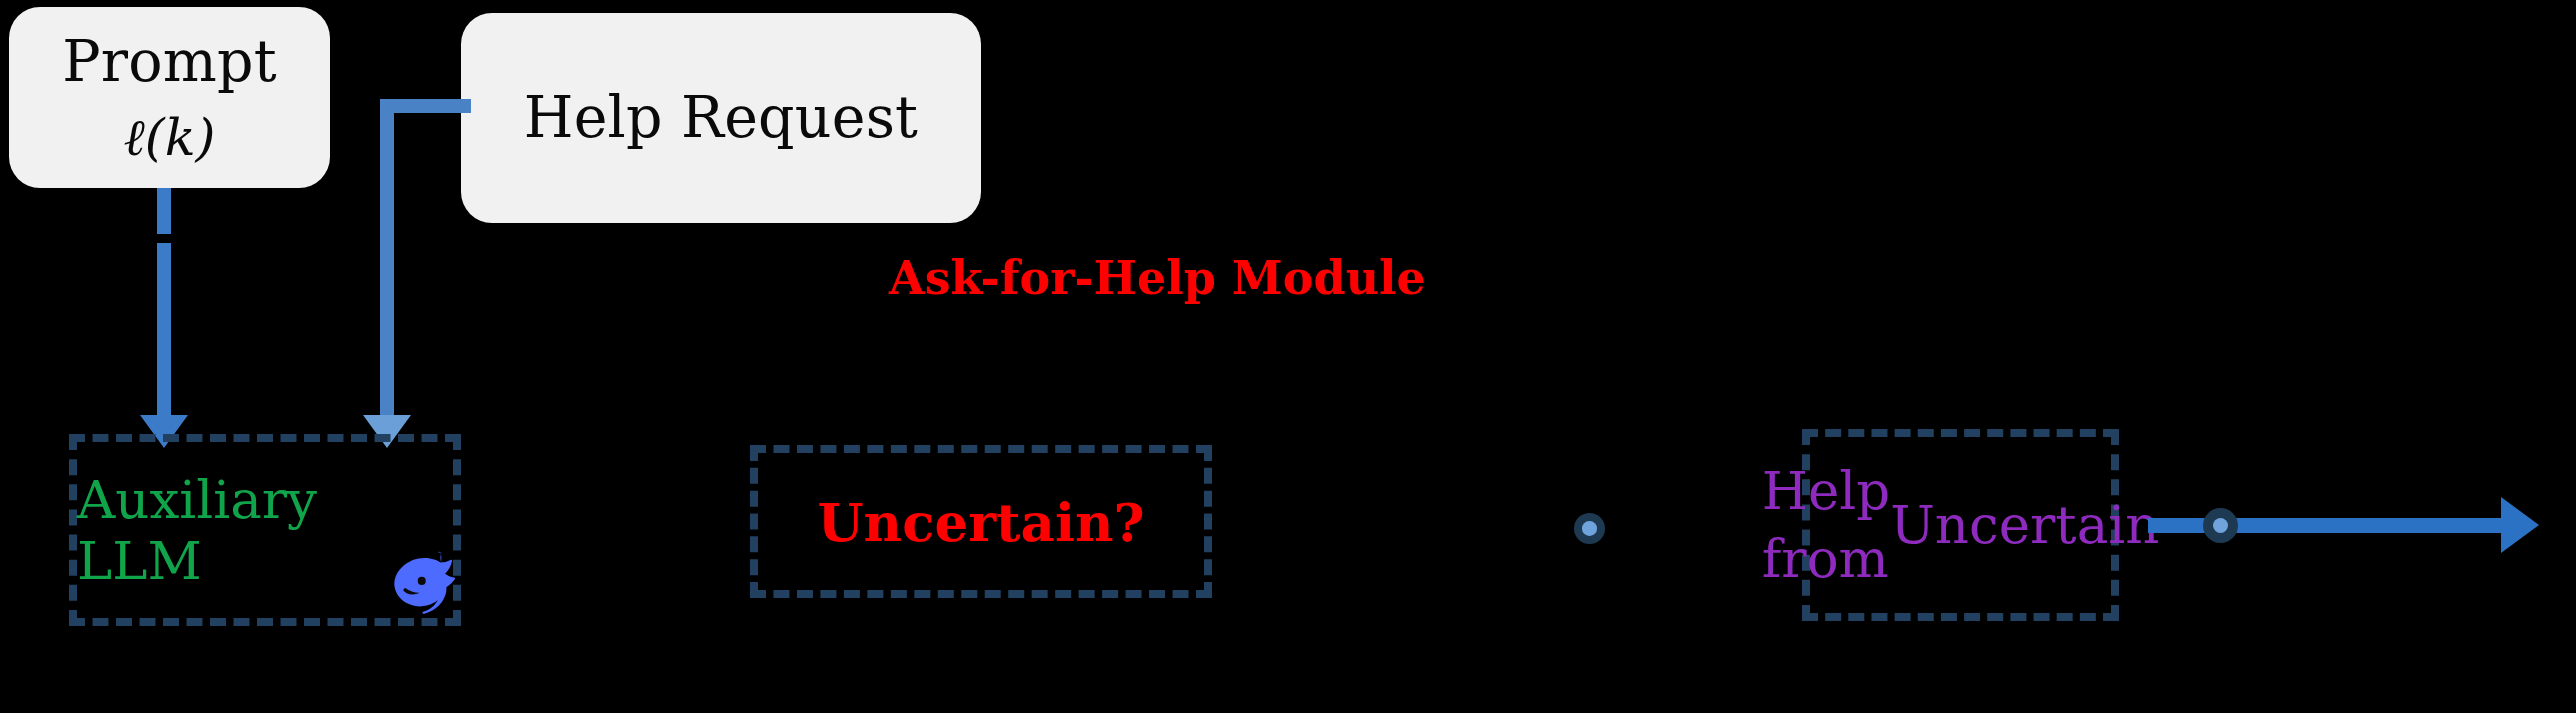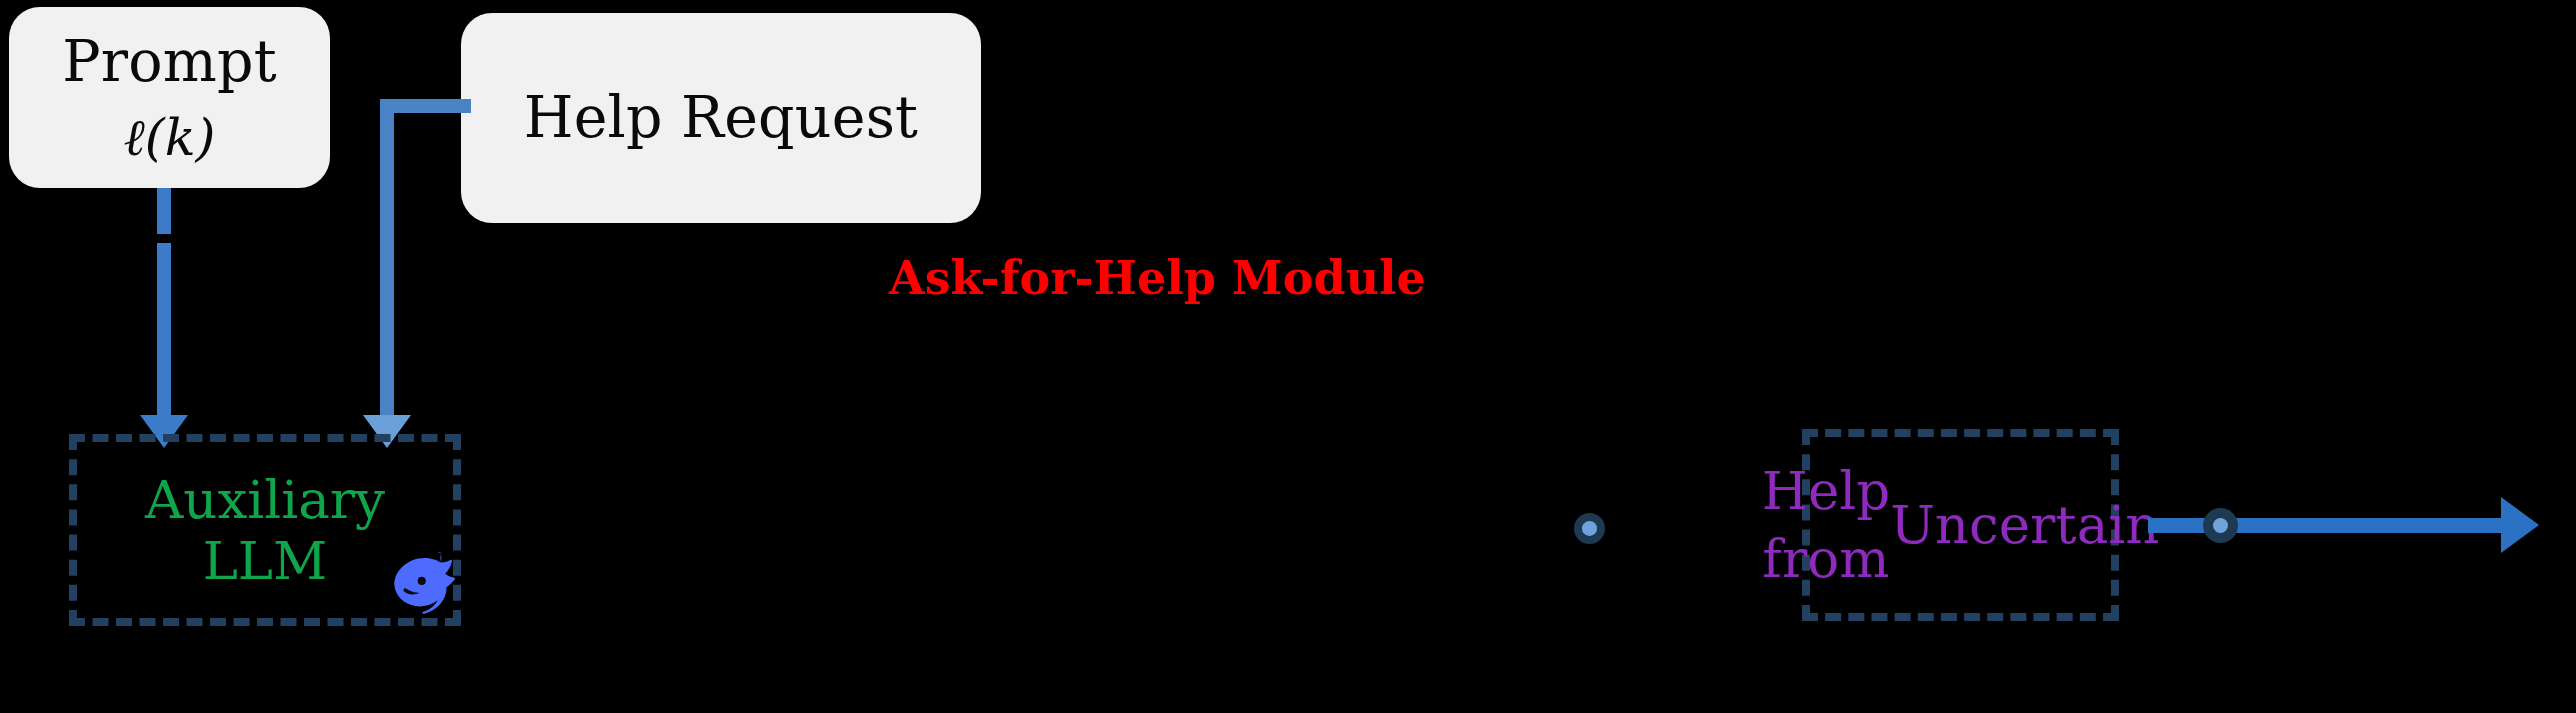--- a/index.html
+++ b/index.html
@@ -24,21 +24,21 @@
   .card .sub{font-size:51px;font-style:italic;margin-top:15px;}
   .card .sub .up{font-style:normal;}
 
   
   .dashbox{
     border:8.2px dashed #22405F;
     box-sizing:border-box;
     display:flex;
     align-items:center;
     justify-content:center;
-    text-align:center;
+    text-align:left;
   }
   .lbl-green{color:#10A54A;font-size:53px;font-family:"DejaVu Serif",serif;}
   .lbl-red{color:#FF0000;font-size:53px;font-weight:bold;font-family:"DejaVu Serif",serif;}
   .lbl-purple{color:#8E2BBE;font-size:53px;font-family:"DejaVu Serif",serif;line-height:1.28;}
 
   .module-title{
     color:#FF0000;font-weight:bold;font-size:46px;
     font-family:"DejaVu Serif",serif;white-space:nowrap;
   }
 
@@ -91,20 +91,23 @@
   </div>
 
   <div class="abs whale" style="left:376px;top:545px;width:88px;height:77px;">
     <svg width="88" height="77" viewBox="0 0 100 88" xmlns="http://www.w3.org/2000/svg">
       <path fill="#4D6BFE" d="M74.5 8.5c-1.6 3.9-1.3 8.1-.2 11.9-3.6-2.6-8-4.4-12.8-5.1-12.2-1.9-24.1 2.1-31.9 9.7C22.7 31.5 19.6 40 21 47.9c1.5 8.7 7.7 15.9 16.2 19.6 8.9 3.9 19.4 3.5 27.9-1.1 1.9-1 3.7-2.2 5.2-3.6-3 6.4-9.2 11.3-16.7 13.4-.9.3-1.2 1.4-.5 2 .5.5 1.3.6 2 .4 12.9-3.5 22.4-13.1 24.7-24.3.4-2 .5-4 .4-5.9 3.6-2.5 6.9-5.6 9.6-9.2.6-.8.1-2-.9-2.1-3.9-.4-7.4-1.9-10.2-4.2 3.9-3.9 6.7-8.9 7.9-14.4.3-1.2-1-2.1-2-1.5-3.2 1.9-6.9 2.8-10.5 2.6.6-3.6.4-7.3-.6-10.7-.4-1.4-2.4-1.5-3-.4z"></path>
       <circle cx="52" cy="41" r="4.6" fill="#0b0b0b"></circle>
       <path fill="#0b0b0b" d="M33.2 49.2c4.6 3.6 10.4 5.5 16.2 5.4-4.4 2.4-9.9 2.6-14.5.6-1.3-.6-2.4-1.4-3.3-2.3-.9-1-1.1-2.6 1.6-3.7z"></path>
     </svg>
   </div>
 
+  <div class="abs dashbox" style="left:750px;top:445px;width:462px;height:153px;">
+    <span class="lbl-red">Uncertain?</span>
+  </div>
 
   <div class="abs node" style="left:1574px;top:513px;width:31px;height:31px;">
     <i style="width:14.6px;height:14.6px;"></i>
   </div>
 
   <div class="abs dashbox" style="left:1802px;top:429px;width:317px;height:192px;flex-direction:row;">
     <span class="lbl-purple">Help from</span>
     <span class="lbl-purple">Uncertain</span>
   </div>
 

